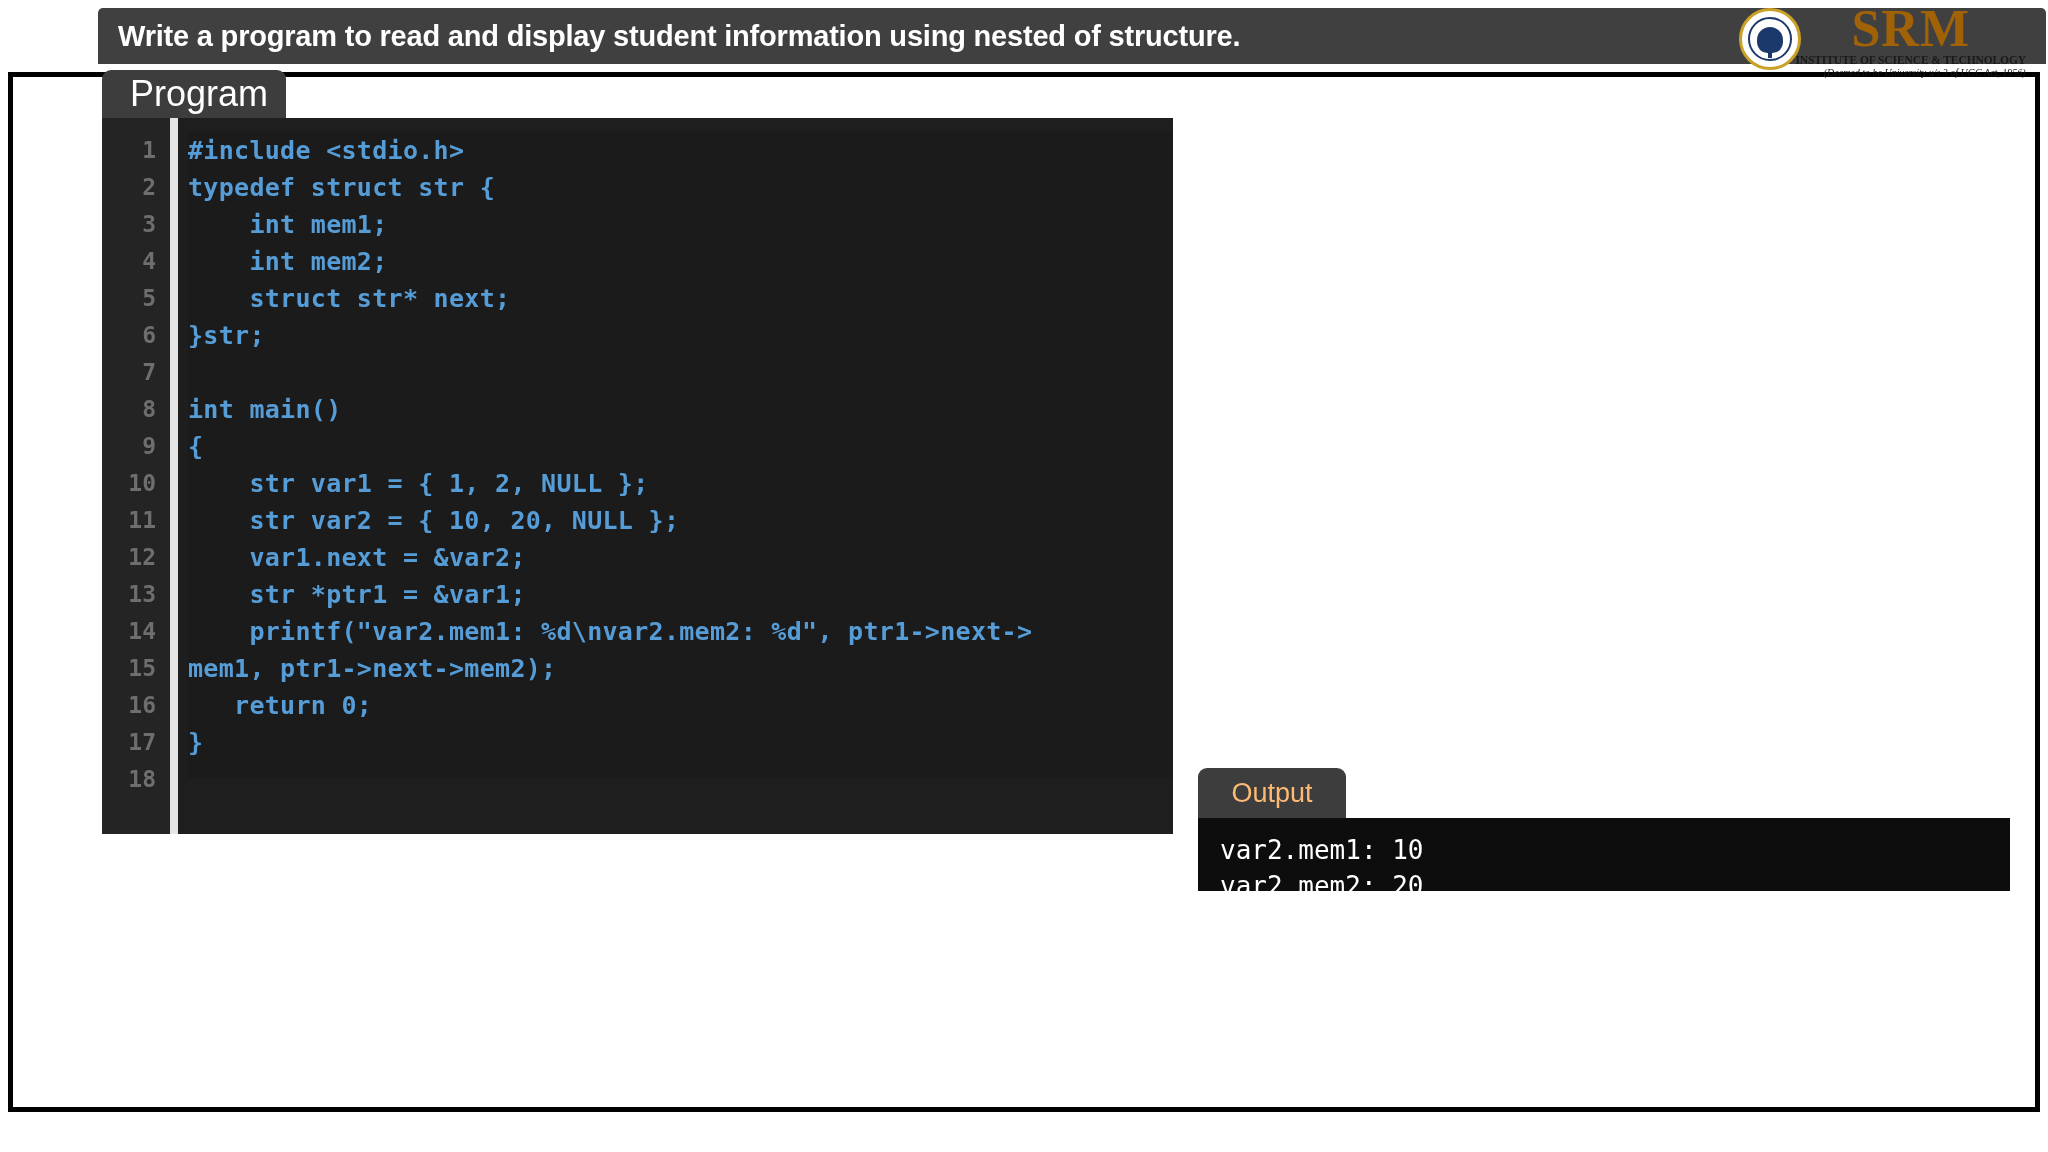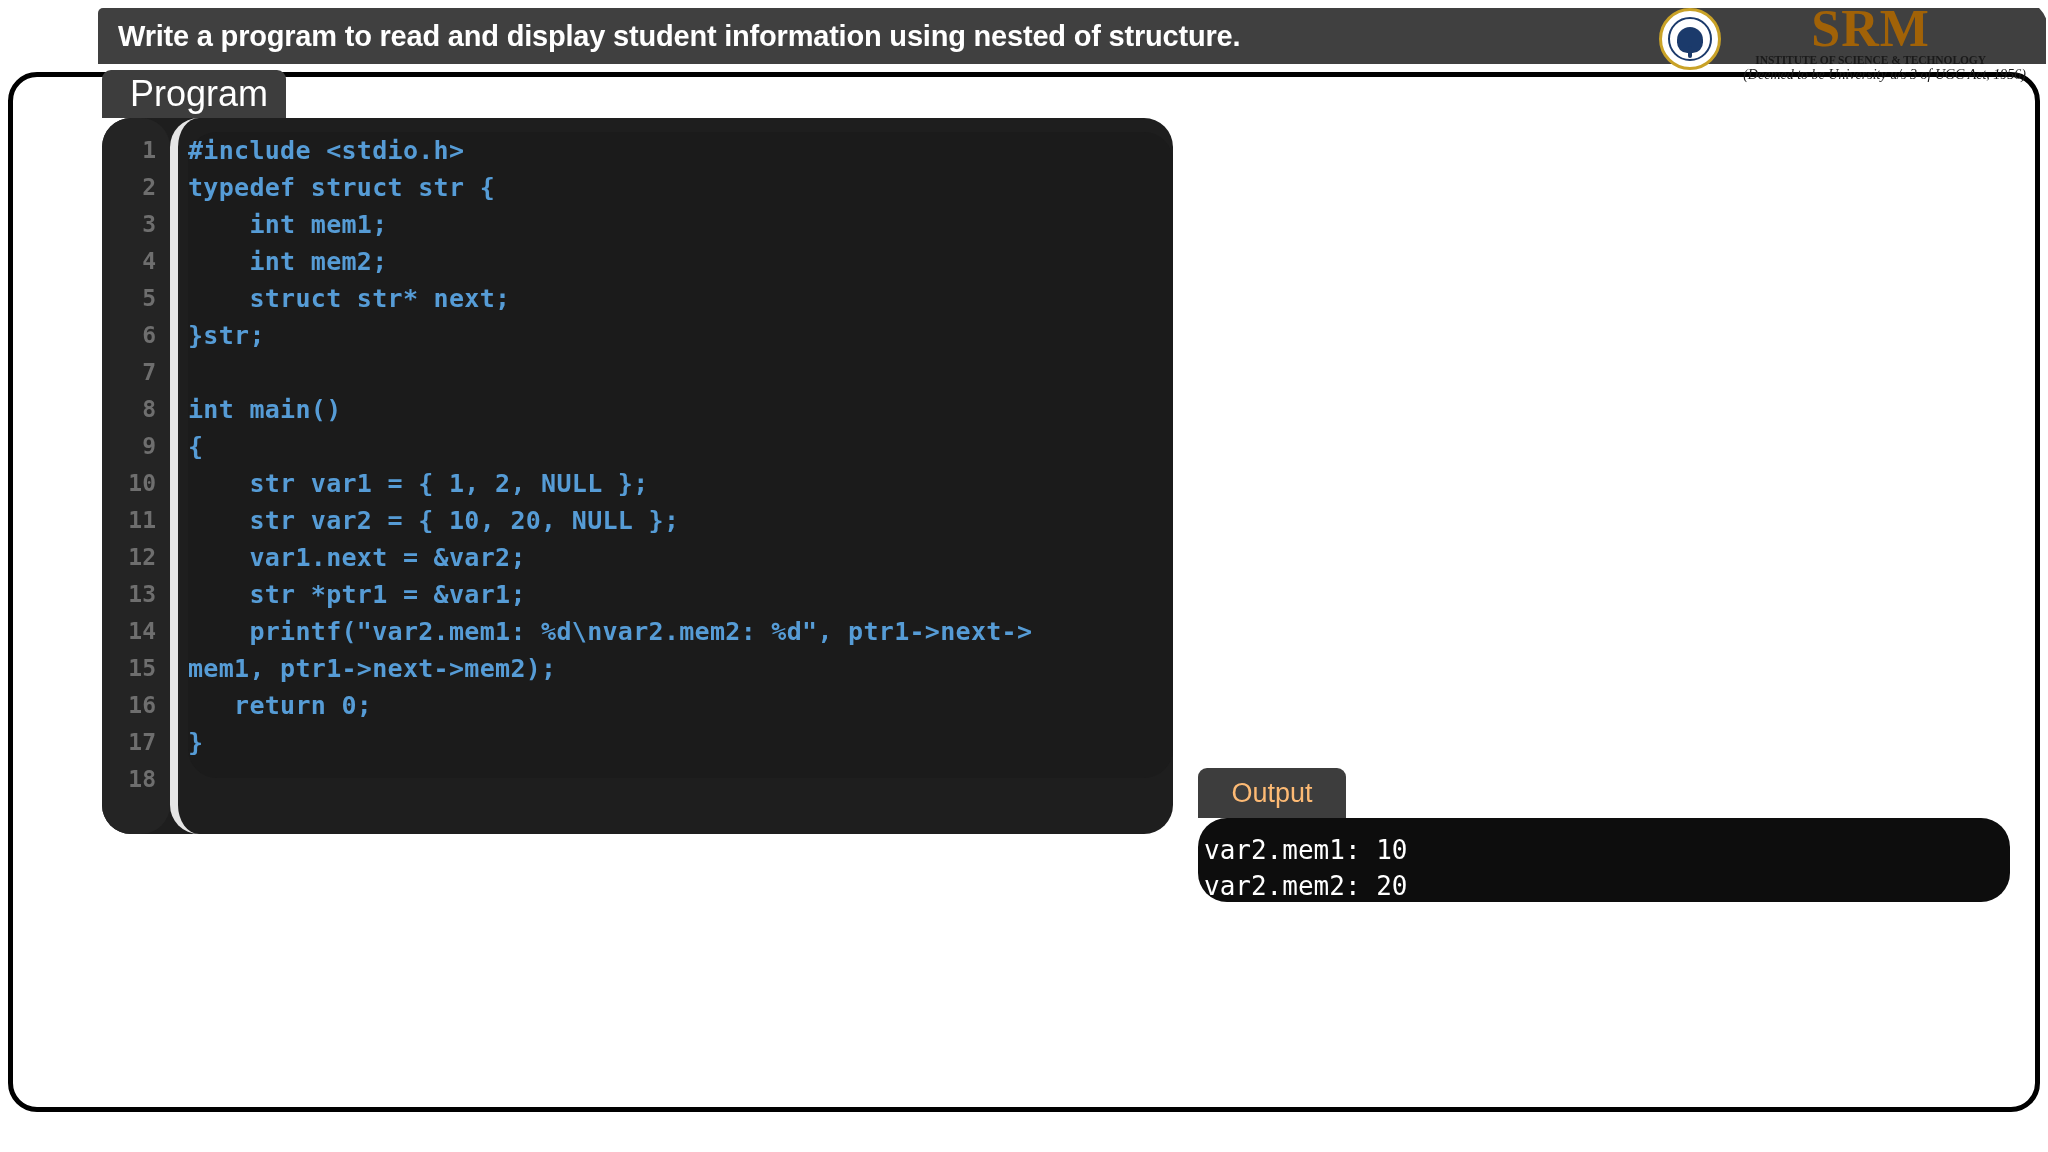--- a/index.html
+++ b/index.html
@@ -1,15 +1,15 @@
 <!DOCTYPE html>
 <html><head>
 <meta charset="utf-8">
 <style>
-  * { box-sizing: border-box; border-radius: 29px; }
+  * { box-sizing: border-box; }
   html, body {
     margin: 0;
     padding: 0;
     background: #ffffff;
     width: 2048px;
     height: 1152px;
     overflow: hidden;
     font-family: "Liberation Sans", sans-serif;
   }
 
@@ -112,21 +112,21 @@
   .logo-sub1 {
     font-family: "Liberation Serif", serif;
     font-size: 11.5px;
     font-weight: bold;
     color: #1a1a1a;
     letter-spacing: -0.1px;
     margin-top: 1px;
   }
   .logo-sub2 {
     font-family: "Liberation Serif", serif;
-    font-size: 14px;
+    font-size: 10px;
     font-style: italic;
     color: #1a1a1a;
     margin-top: 1px;
     margin-left: 28px;
   }
 
   
   .program-tab {
     position: absolute;
     left: 102px;
@@ -213,23 +213,23 @@
     color: #fdba74;
     font-size: 27px;
     font-family: "Liberation Sans", sans-serif;
     line-height: 1;
   }
   .output-panel {
     position: absolute;
     left: 1198px;
     top: 818px;
     width: 812px;
-    height: 84px;
+    height: 73px;
     background: #0d0d0d;
-    padding: 14px 0 0 6px;
+    padding: 14px 0 0 22px;
   }
   .out-line {
     color: #ffffff;
     font-family: "DejaVu Sans Mono", monospace;
     font-size: 26px;
     line-height: 36px;
     white-space: pre;
   }
 </style>
 </head>

